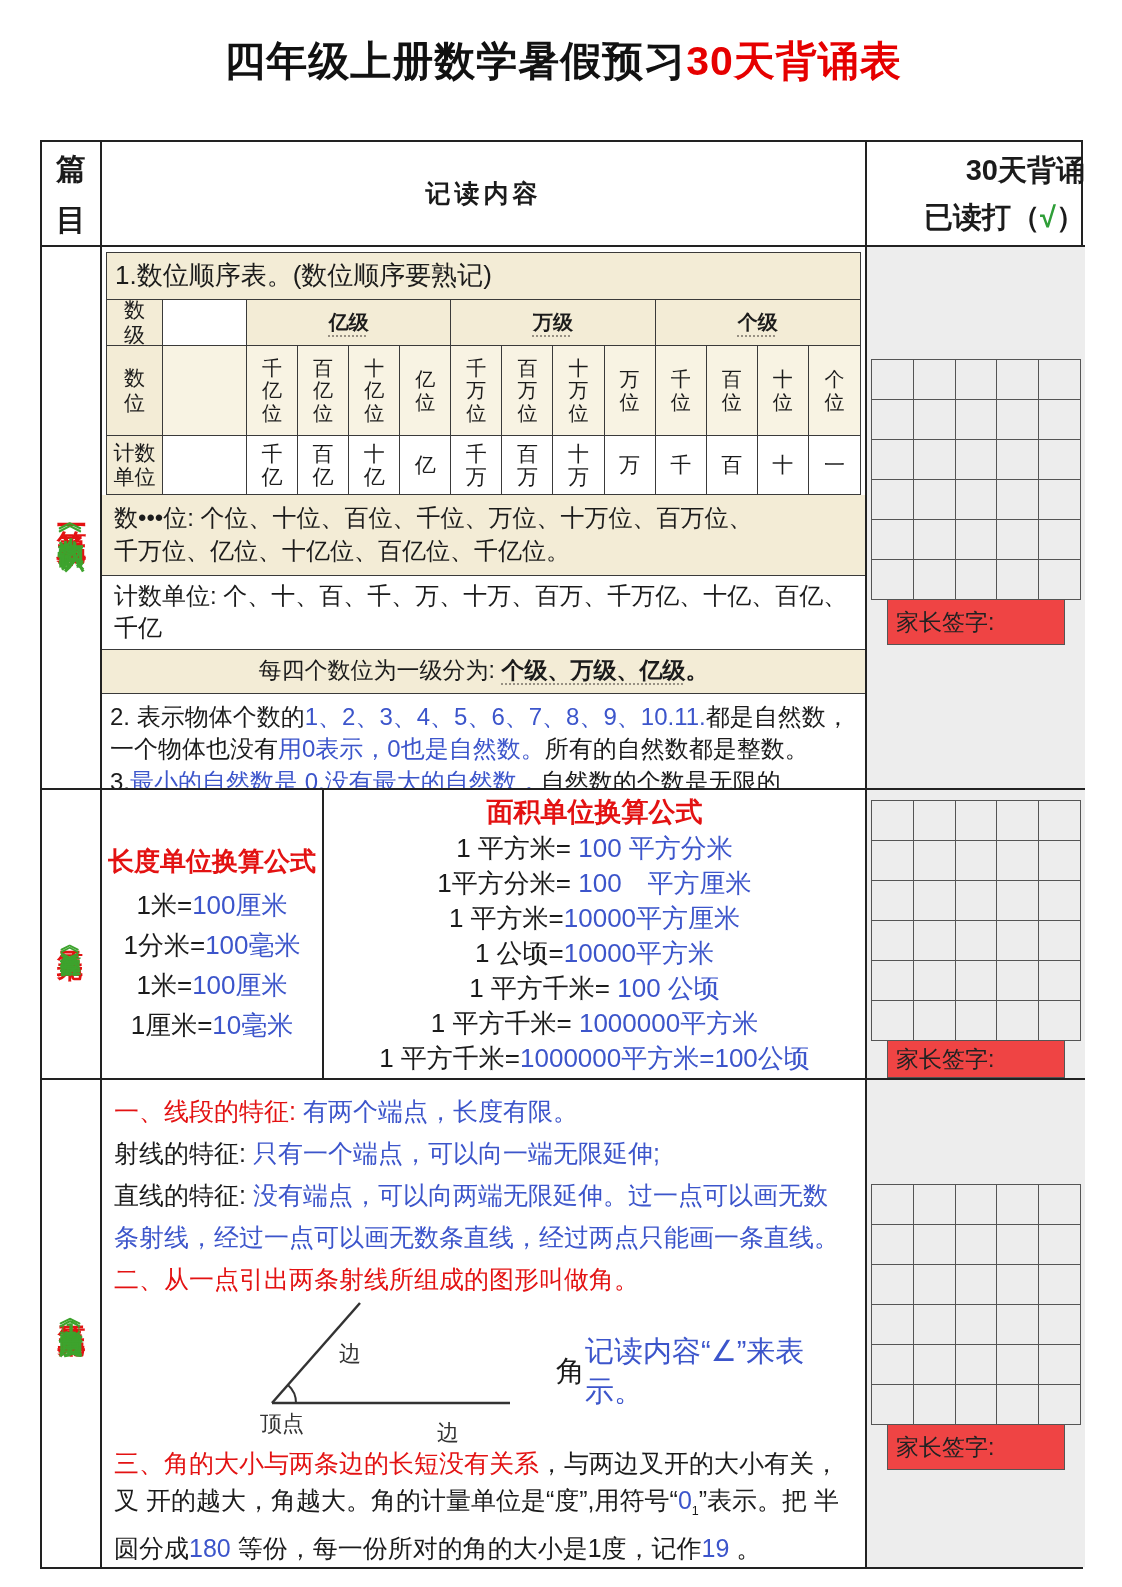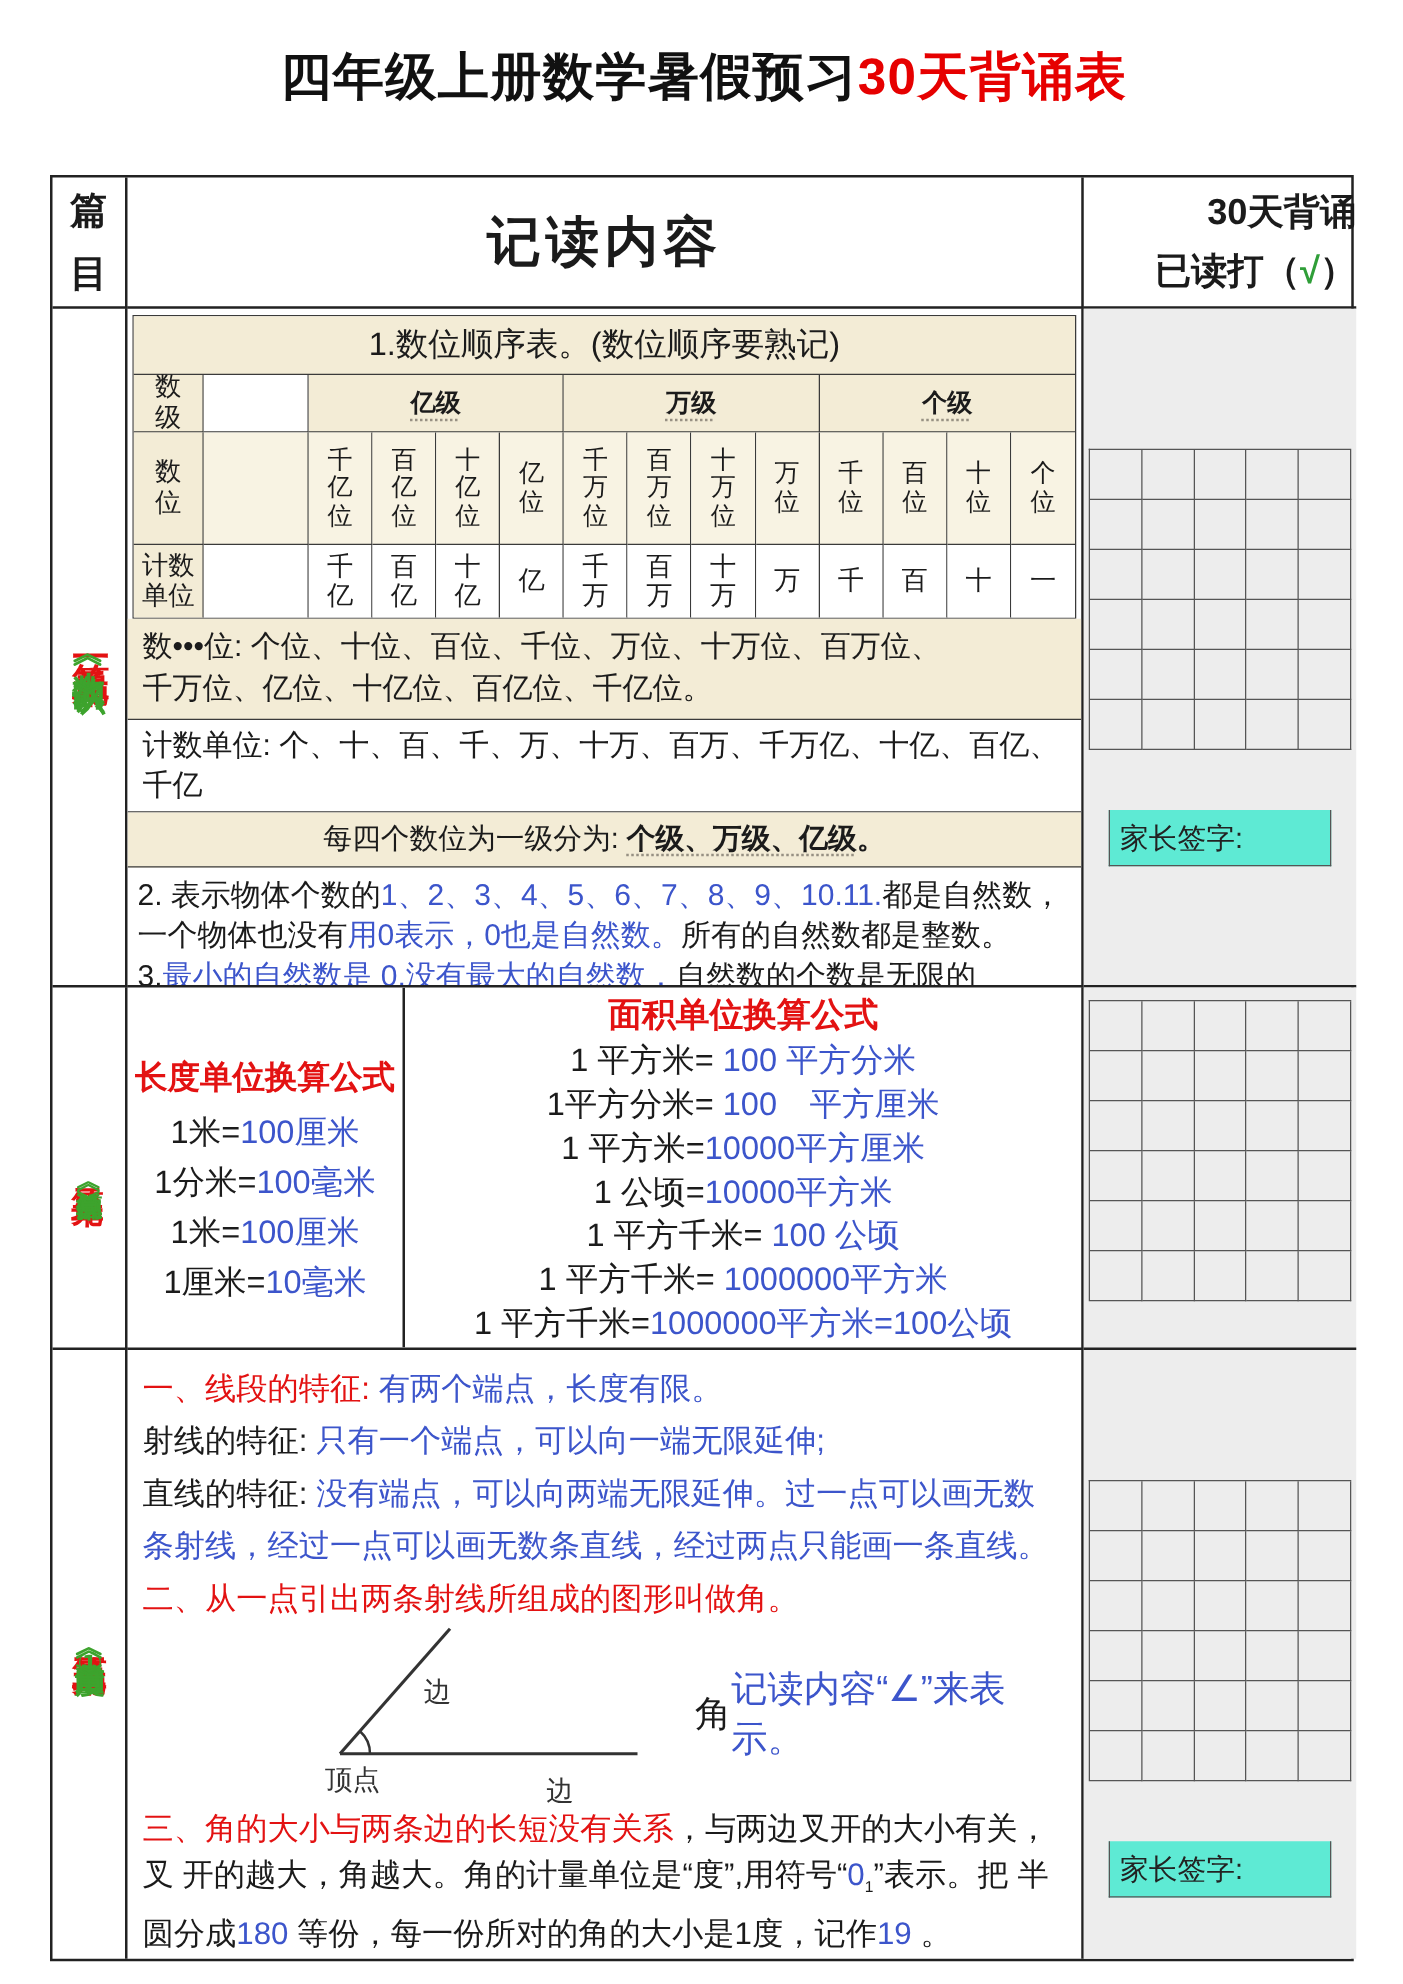--- a/index.html
+++ b/index.html
@@ -21,34 +21,34 @@
     display:grid;grid-template-columns:60px 765px 218px;
     grid-template-rows:105px 543px 290px 487px;
     border:2px solid var(--line);box-sizing:border-box;background:#fff;}
   .cell{border-right:2px solid var(--line);border-bottom:2px solid var(--line);
     box-sizing:border-box;position:relative;overflow:hidden;}
   .lcol{border-right:none!important;}
   .lrow{border-bottom:none!important;}
   
   .h1{display:flex;align-items:center;justify-content:center;font-weight:bold;
     font-size:30px;white-space:pre-line;text-align:center;line-height:1.7;}
-  .h2{display:flex;align-items:center;justify-content:center;font-weight:bold;font-size:43px;letter-spacing:4px;}
+  .h2{display:flex;align-items:center;justify-content:center;font-weight:bold;font-size:25px;letter-spacing:4px;}
   .h3{display:flex;flex-direction:column;align-items:flex-end;justify-content:center;
     font-weight:bold;font-size:29px;line-height:1.6;}
   
   .ucell{display:flex;align-items:center;justify-content:center;}
   .vlabel{writing-mode:vertical-rl;text-orientation:mixed;font-weight:bold;
     text-align:center;letter-spacing:2px;}
   .vlabel .red-part{color:var(--red);font-size:30px;}
   .vlabel .green-part{color:var(--green);font-size:26px;}
   .u2 .red-part{font-size:26px;} .u2 .green-part{font-size:21px;letter-spacing:0;}
   .u3 .red-part{font-size:28px;} .u3 .green-part{font-size:24px;letter-spacing:1px;}
   
   .nt{margin:5px 4px 0 4px;border:1px solid var(--thin);}
-  .nt-title{background:var(--cream);font-size:26px;padding:5px 8px 6px;border-bottom:1px solid var(--thin);text-align:center;}
+  .nt-title{background:var(--cream);font-size:26px;padding:5px 8px 6px;border-bottom:1px solid var(--thin);}
   .nt-grid{display:grid;grid-template-columns:56px 84px repeat(12,1fr);}
   .nc{border-right:1px solid var(--thin);border-bottom:1px solid var(--thin);
     display:flex;align-items:center;justify-content:center;text-align:center;
     white-space:pre-line;box-sizing:border-box;}
   .span4{grid-column:span 4;}
   .ga{height:46px;font-size:20px;font-weight:bold;}
   .gb{height:90px;font-size:20px;line-height:1.12;background:var(--cream-l);}
   .gc{height:58px;font-size:21px;line-height:1.1;background:#fff;}
   .lbl{background:var(--cream)!important;font-size:21px;line-height:1.15;font-weight:500;}
   .grp{background:var(--cream);text-decoration:underline dotted #979083 2px;text-underline-offset:6px;}
@@ -74,22 +74,22 @@
   .diagram-row{display:flex;height:142px;margin:1px 0 2px;}
   .angle-svg{margin-left:128px;width:300px;height:142px;flex:none;}
   .caption{display:flex;align-items:center;font-size:29px;padding-left:14px;font-weight:500;}
   .p5{font-size:25px;line-height:37px;margin:0;}
   
   .rcell{background:var(--grey);display:flex;flex-direction:column;align-items:center;}
   .r1{padding-top:112px;} .r2{padding-top:10px;} .r3{padding-top:104px;}
   .check-grid{width:209px;display:grid;grid-template-columns:repeat(5,1fr);
     border-left:1px solid #555;border-top:1px solid #555;background:var(--grey);}
   .check-cell{height:39px;border-right:1px solid #555;border-bottom:1px solid #555;}
-  .sig-box{width:178px;box-sizing:border-box;background:#5eead4;border:1px solid #555;border-top:none;
-    height:45px;font-size:23px;display:flex;align-items:center;padding-left:8px;color:#222;margin-top:48px;}
+  .sig-box{width:178px;box-sizing:border-box;background:#ef4444;border:1px solid #555;border-top:none;
+    height:45px;font-size:23px;display:flex;align-items:center;padding-left:8px;color:#222;}
   
   .sg-k{color:var(--ink);} .sg-b{color:var(--blue);} .sg-r{color:var(--red);} .sg-g{color:#2f9e38;}
   .bold{font-weight:bold;}
   .udot{text-decoration:underline dotted #979083 2px;text-underline-offset:5px;}
   .sub{font-size:0.5em;vertical-align:-0.45em;}
 </style>
 </head>
 <body>
 
 <div class="page">

